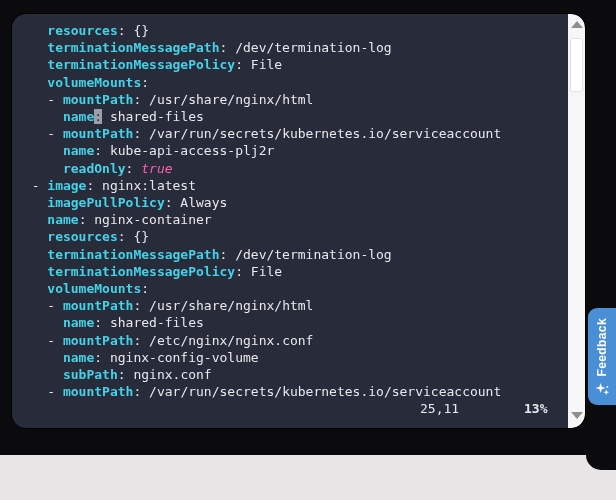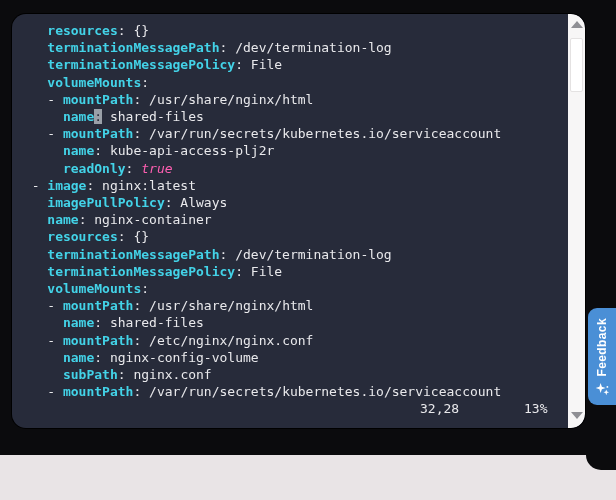--- a/index.html
+++ b/index.html
@@ -20,21 +20,21 @@
   .seg-key   { color:var(--key); font-weight:bold; }
   .seg-plain { color:var(--value); }
   .seg-bool  { color:var(--boolean);font-style:italic; }
   .seg-cursor{ background:#9aa0a8; color:#272b3a; }
   .status-row {
     position:absolute; top:387px; left:0; width:100%;
     font-family:"DejaVu Sans Mono","Liberation Mono",monospace;
     font-size:13px; color:var(--value);
   }
   .status-pos     { position:absolute; left:408px; }
-  .status-percent { position:absolute; left:512px; }
+  .status-percent { position:absolute; left:512px;font-weight:bold; }
 
   
   .v-scrollbar {
     position:absolute; top:0; right:0; width:17px; height:414px;
     background:#f7f6f6; border-radius:0 14px 14px 0;
   }
   .sb-thumb { position:absolute; left:2px; top:24px; width:13px; height:54px; background:#ffffff; border:1px solid #e4e2e2; border-radius:2px; }
   .sb-arrow-up, .sb-arrow-down { position:absolute; left:50%; transform:translateX(-50%); width:0; height:0; }
   .sb-arrow-up   { top:7px;  border-left:6px solid transparent; border-right:6px solid transparent; border-bottom:7px solid #8f8f94; }
   .sb-arrow-down { bottom:9px; border-left:6px solid transparent; border-right:6px solid transparent; border-top:7px solid #8f8f94; }
@@ -61,21 +61,21 @@
 </style>
 </head>
 <body>
 
 <div class="screen">
 
   <div class="term-window">
     <div class="code-area" id="code-area"><div><span class="seg-plain">    </span><span class="seg-key">resources</span><span class="seg-plain">: {}</span></div><div><span class="seg-plain">    </span><span class="seg-key">terminationMessagePath</span><span class="seg-plain">: /dev/termination-log</span></div><div><span class="seg-plain">    </span><span class="seg-key">terminationMessagePolicy</span><span class="seg-plain">: File</span></div><div><span class="seg-plain">    </span><span class="seg-key">volumeMounts</span><span class="seg-plain">:</span></div><div><span class="seg-plain">    - </span><span class="seg-key">mountPath</span><span class="seg-plain">: /usr/share/nginx/html</span></div><div><span class="seg-plain">      </span><span class="seg-key">name</span><span class="seg-cursor">:</span><span class="seg-plain"> shared-files</span></div><div><span class="seg-plain">    - </span><span class="seg-key">mountPath</span><span class="seg-plain">: /var/run/secrets/kubernetes.io/serviceaccount</span></div><div><span class="seg-plain">      </span><span class="seg-key">name</span><span class="seg-plain">: kube-api-access-plj2r</span></div><div><span class="seg-plain">      </span><span class="seg-key">readOnly</span><span class="seg-plain">: </span><span class="seg-bool">true</span></div><div><span class="seg-plain">  - </span><span class="seg-key">image</span><span class="seg-plain">: nginx:latest</span></div><div><span class="seg-plain">    </span><span class="seg-key">imagePullPolicy</span><span class="seg-plain">: Always</span></div><div><span class="seg-plain">    </span><span class="seg-key">name</span><span class="seg-plain">: nginx-container</span></div><div><span class="seg-plain">    </span><span class="seg-key">resources</span><span class="seg-plain">: {}</span></div><div><span class="seg-plain">    </span><span class="seg-key">terminationMessagePath</span><span class="seg-plain">: /dev/termination-log</span></div><div><span class="seg-plain">    </span><span class="seg-key">terminationMessagePolicy</span><span class="seg-plain">: File</span></div><div><span class="seg-plain">    </span><span class="seg-key">volumeMounts</span><span class="seg-plain">:</span></div><div><span class="seg-plain">    - </span><span class="seg-key">mountPath</span><span class="seg-plain">: /usr/share/nginx/html</span></div><div><span class="seg-plain">      </span><span class="seg-key">name</span><span class="seg-plain">: shared-files</span></div><div><span class="seg-plain">    - </span><span class="seg-key">mountPath</span><span class="seg-plain">: /etc/nginx/nginx.conf</span></div><div><span class="seg-plain">      </span><span class="seg-key">name</span><span class="seg-plain">: nginx-config-volume</span></div><div><span class="seg-plain">      </span><span class="seg-key">subPath</span><span class="seg-plain">: nginx.conf</span></div><div><span class="seg-plain">    - </span><span class="seg-key">mountPath</span><span class="seg-plain">: /var/run/secrets/kubernetes.io/serviceaccount</span></div></div>
 
     <div class="status-row">
-      <span class="status-pos">32,28</span>
+      <span class="status-pos">25,11</span>
       <span class="status-percent">13%</span>
     </div>
 
     <div class="v-scrollbar">
       <div class="sb-arrow-up"></div>
       <div class="sb-thumb"></div>
       <div class="sb-arrow-down"></div>
     </div>
   </div>
 

